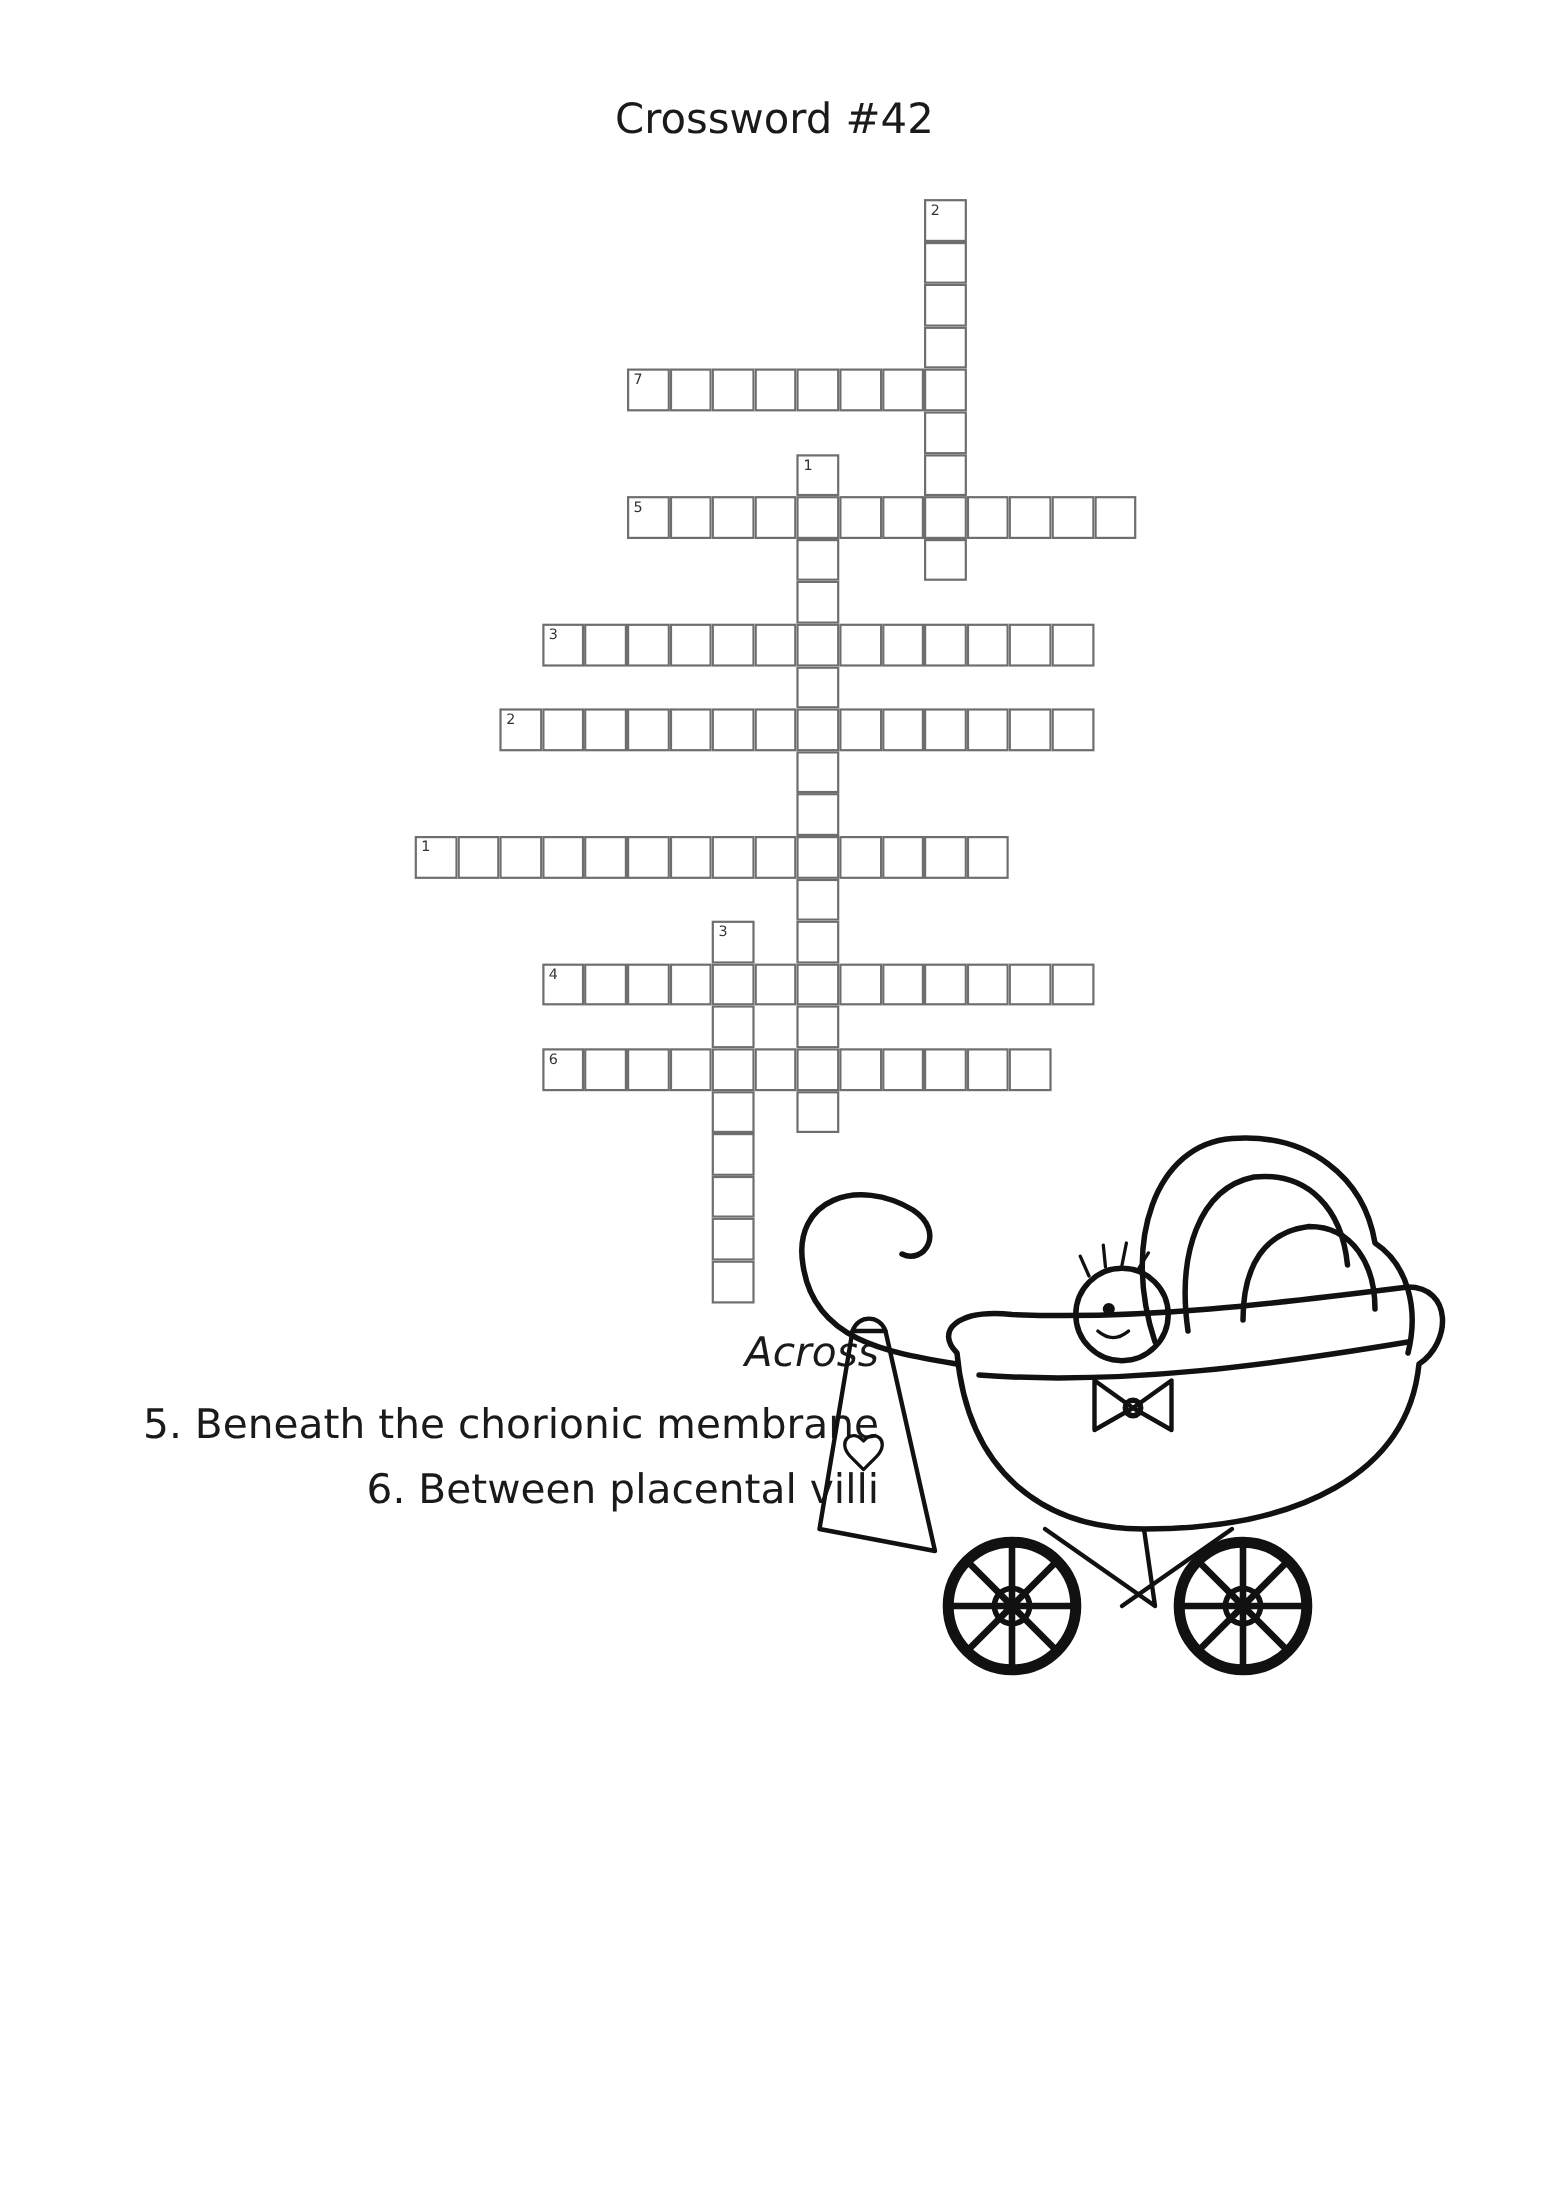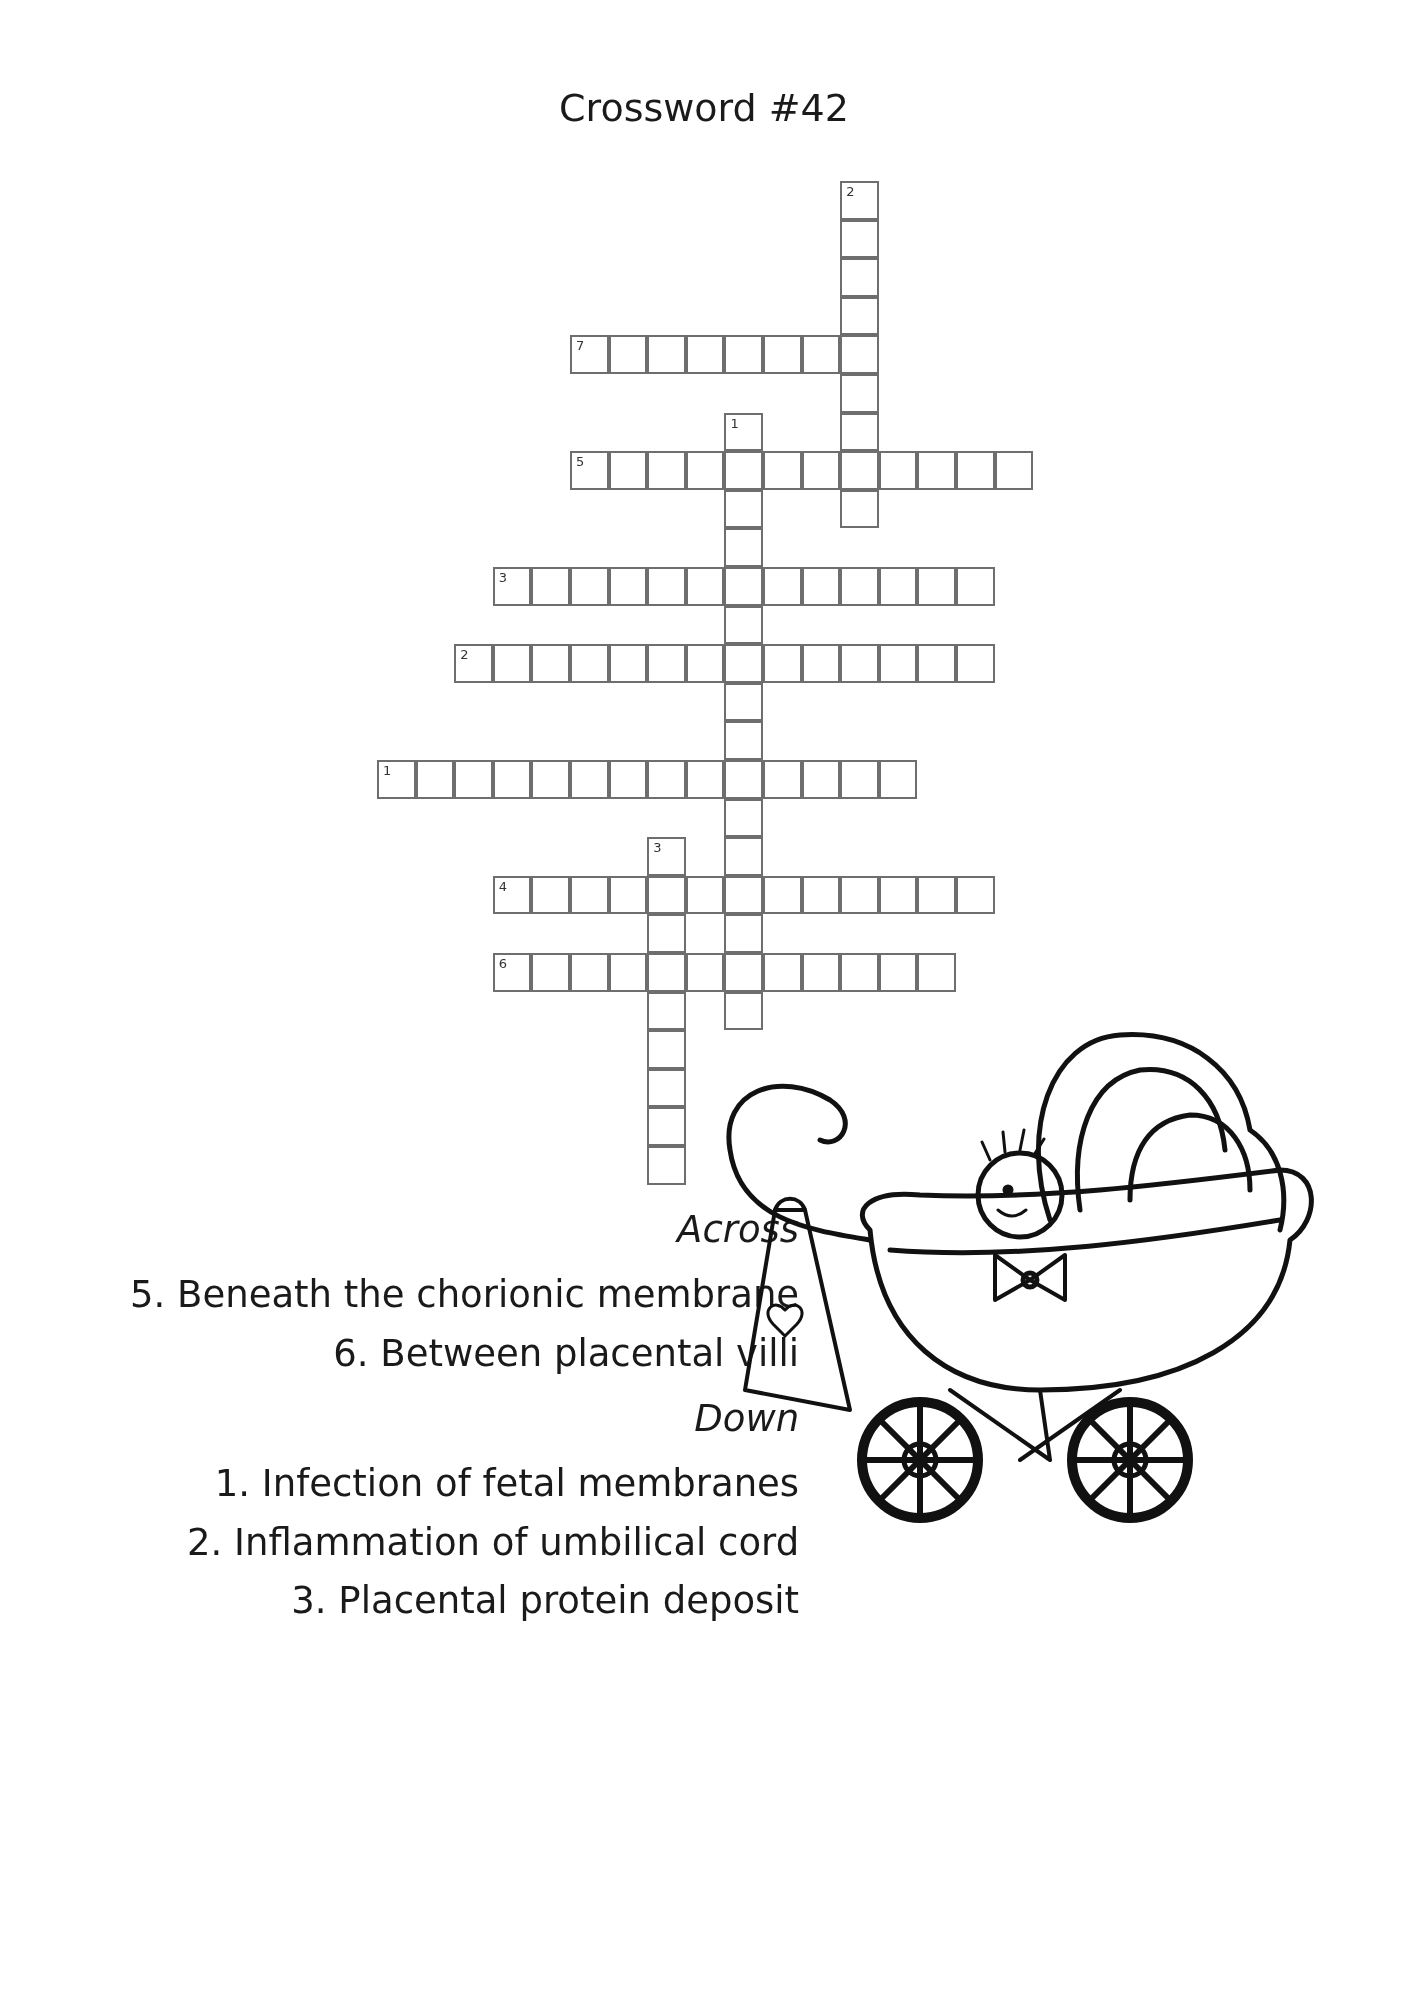--- a/index.html
+++ b/index.html
@@ -152,26 +152,20 @@
     <div class="cell" style="left: 270.2px; top: 849.2px;"></div>
     <div class="cell" style="left: 270.2px; top: 887.8px;"></div>
     <div class="cell" style="left: 270.2px; top: 926.4px;"></div>
     <div class="cell" style="left: 270.2px; top: 965px;"></div>
   </div>
 
 <div class="clues">
   <div class="clue-heading">Across</div>
   <div class="clue">5. Beneath the chorionic membrane</div>
   <div class="clue">6. Between placental villi</div>
-  <div class="down-block">
-    <div class="clue-heading">Down</div>
-    <div class="clue">1. Infection of fetal membranes</div>
-    <div class="clue">2. Inflammation of umbilical cord</div>
-    <div class="clue">3. Placental protein deposit</div>
-  </div>
 </div>
 
 <svg class="illustration" viewBox="0 0 600 560" fill="none" stroke="#111" stroke-width="5" stroke-linecap="round" stroke-linejoin="round">
 
   <path d="M330 210 C 300 120, 330 30, 400 25 C 470 20, 520 60, 530 120 C 560 140, 570 180, 560 220"></path>
   <path d="M360 200 C 350 130, 370 70, 420 60 C 470 55, 500 90, 505 140"></path>
   <path d="M410 190 C 410 140, 430 110, 470 105 C 510 105, 530 140, 530 180"></path>
 
   <circle cx="300" cy="185" r="42"></circle>
   <path d="M270 150 l-8 -18 M285 142 l-2 -20 M300 140 l4 -20 M314 145 l10 -16" stroke-width="3"></path>

